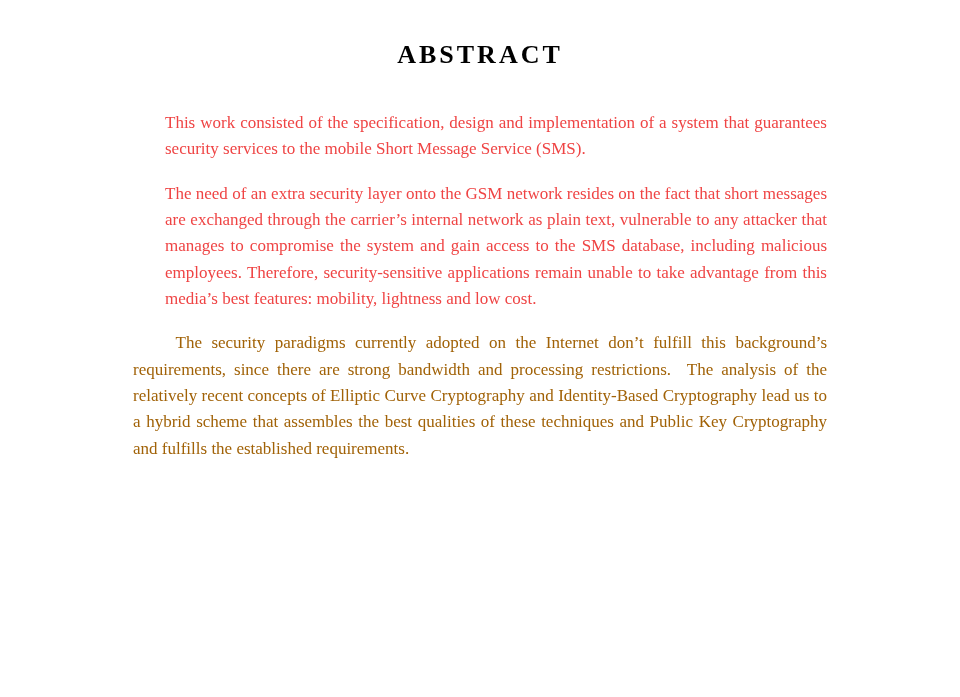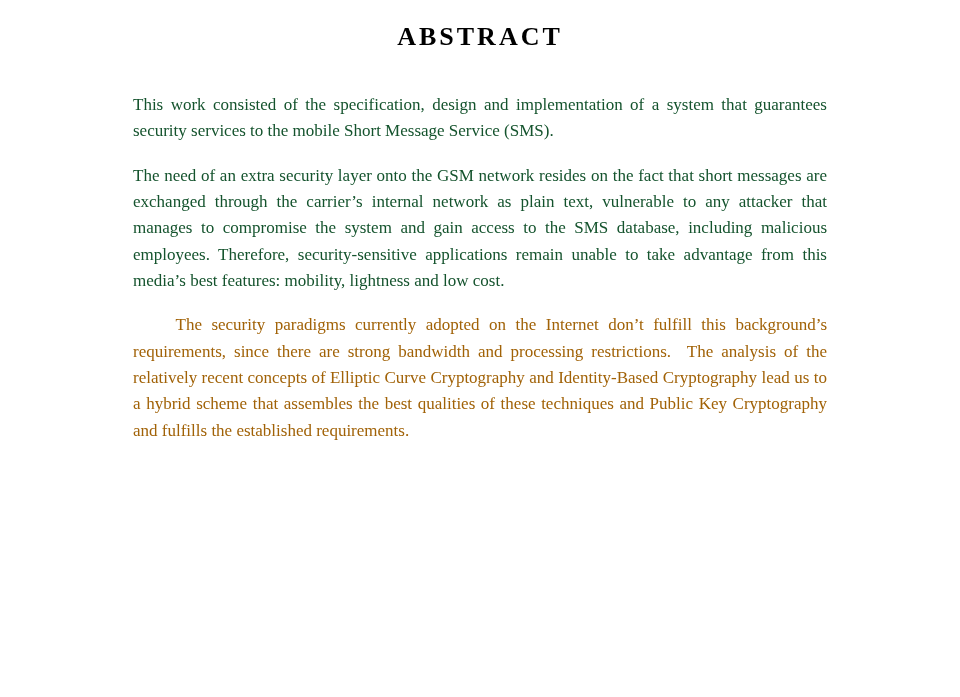--- a/index.html
+++ b/index.html
@@ -15,39 +15,40 @@
       min-height: 697px;
       display: flex;
       justify-content: center;
       align-items: flex-start;
     }
 
     .page {
       width: 854px;
       min-height: 697px;
       background: #ffffff;
-      padding: 22px 80px 50px 80px;
+      padding: 40px 80px 50px 80px;
     }
 
     .abstract-title {
       text-align: center;
       font-size: 26px;
       font-weight: bold;
       letter-spacing: 3px;
       margin-bottom: 40px;
       font-family: "Times New Roman", Times, serif;
     }
 
     .paragraph {
       font-size: 17px;
       line-height: 1.55;
       text-align: justify;
       margin-bottom: 18px;
       font-family: "Times New Roman", Times, serif;
-      color: #14532d;
+      color: #ef4444;
+      margin-left: 32px;
     }
 
     .paragraph-indent {
       font-size: 17px;
       line-height: 1.55;
       text-align: justify;
       margin-bottom: 18px;
       font-family: "Times New Roman", Times, serif;
       color: #a16207;
       text-indent: 2.5em;

